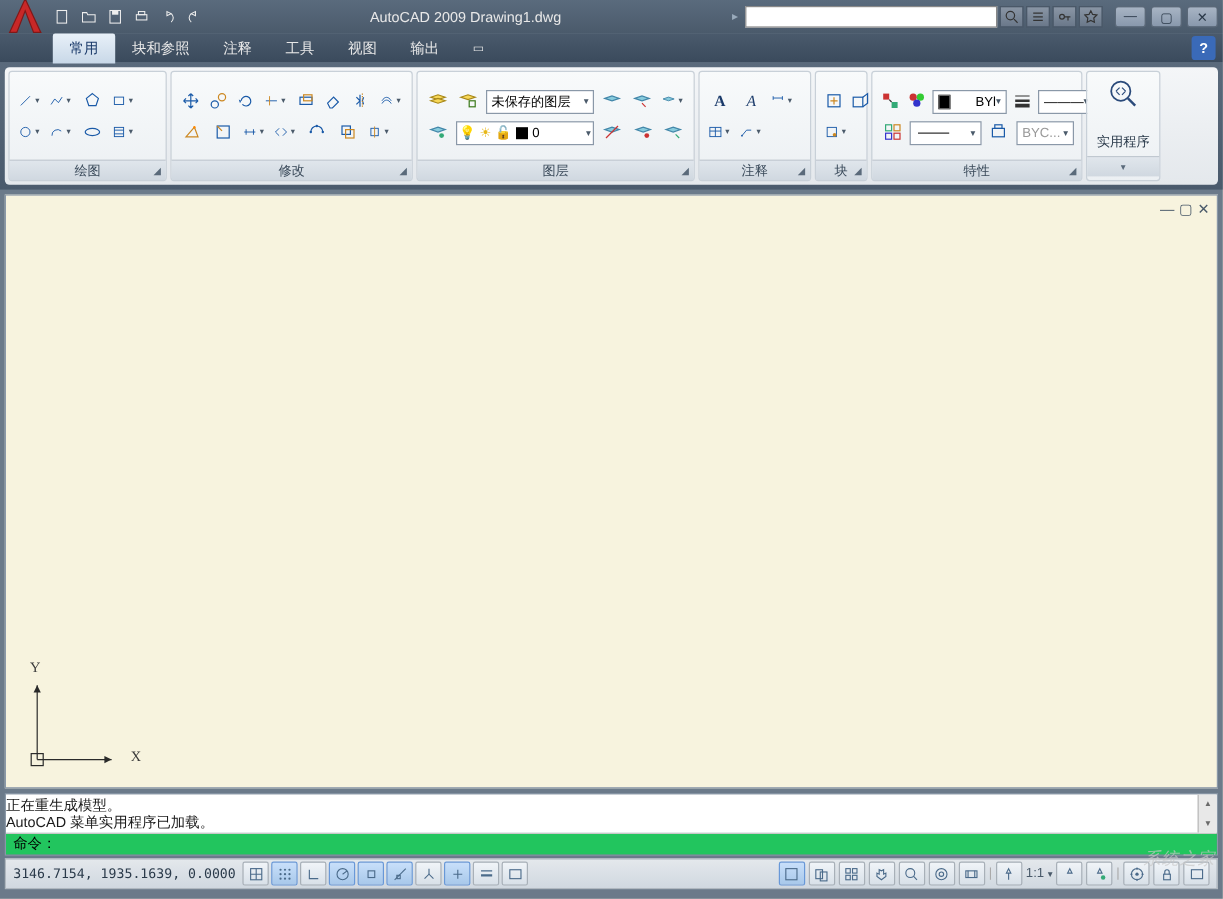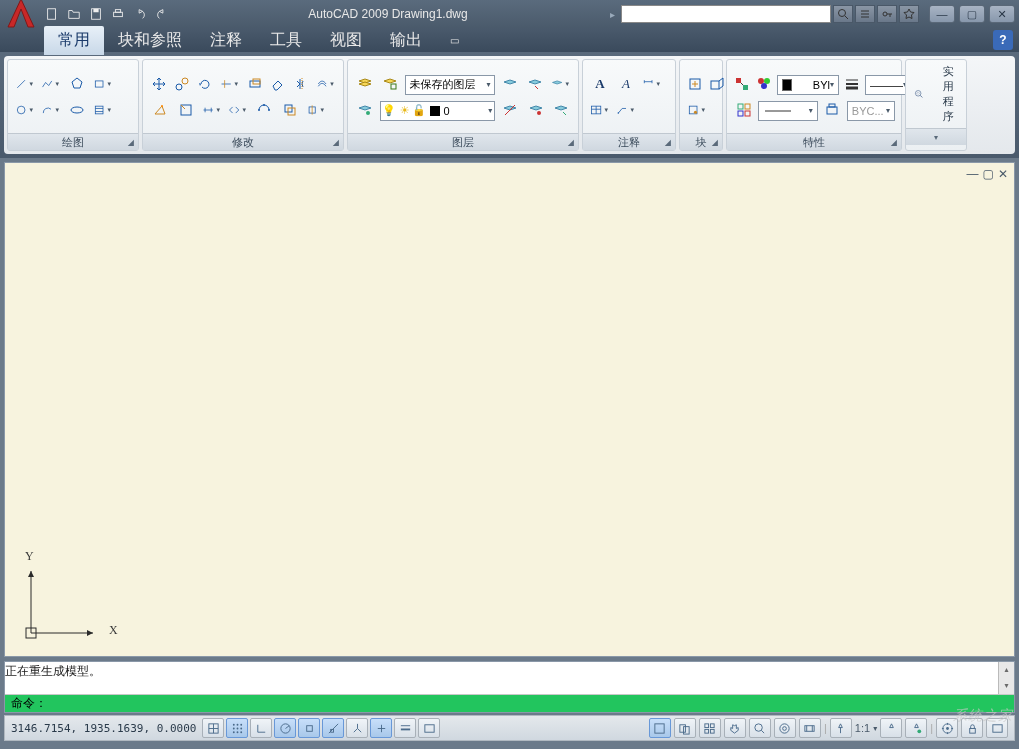--- a/index.html
+++ b/index.html
@@ -14,42 +14,42 @@
 .qat-btn svg { width:14px; height:14px; }
 .title-text { flex:1; text-align:center; font-size:12px; color:#e8e8e8; }
 .search-area { display:flex; align-items:center; gap:2px; }
 .search-input { width:210px; height:18px; border:1px solid #888; background:#fff; padding:0 4px; font-size:11px; }
 .sbtn { width:20px; height:18px; background:linear-gradient(#8a96a5,#6a788a); border:1px solid #4a5868; display:flex; align-items:center; justify-content:center; cursor:pointer; }
 .win-controls { display:flex; gap:4px; margin-left:10px; }
 .win-btn { width:26px; height:18px; background:linear-gradient(#a8b4c4,#8898ac); border:1px solid #5a6878; border-radius:3px; display:flex; align-items:center; justify-content:center; cursor:pointer; color:#2a3848; font-size:11px; }
 
 
 .menubar { height:24px; background:linear-gradient(#4a5a6c,#3a4a5c); display:flex; align-items:center; padding-left:44px; }
-.menu-item { padding:4px 14px; color:#e8e8e8; font-size:16px; cursor:pointer; }
+.menu-item { padding:4px 14px; color:#e8e8e8; font-size:12px; cursor:pointer; }
 .menu-item.active { background:linear-gradient(#e8f0f8,#c8d8e8); color:#1a3a6a; border-radius:2px 2px 0 0; }
 .menu-spacer { flex:1; }
 .help-btn { width:20px; height:20px; background:#3a6ab8; color:#fff; border-radius:3px; display:flex; align-items:center; justify-content:center; margin-right:6px; cursor:pointer; font-weight:bold; }
 
 
 .ribbon-wrap { padding:4px; background:linear-gradient(#5a6a7c,#4a5a6c); }
 .ribbon { height:98px; background:linear-gradient(#f4f6f8,#e4e8ec); border-radius:4px; display:flex; padding:3px; gap:3px; }
 .panel { background:linear-gradient(#f8fafb,#ecf0f3); border:1px solid #c8d0d8; border-radius:3px; display:flex; flex-direction:column; }
 .panel-body { flex:1; display:flex; flex-direction:column; justify-content:center; padding:4px 6px; gap:4px; }
 .panel-row { display:flex; gap:4px; align-items:flex-end; }
 .panel-title { height:17px; background:linear-gradient(#e0e6ec,#d0d8e0); border-top:1px solid #c0c8d0; display:flex; align-items:center; justify-content:center; font-size:11px; color:#3a4a5a; position:relative; }
 .panel-title .expand { position:absolute; right:4px; font-size:8px; color:#5a6a7a; }
 .tbtn { width:22px; height:22px; border:1px solid transparent; border-radius:2px; display:flex; align-items:center; justify-content:center; cursor:pointer; }
 .tbtn svg { width:16px; height:16px; }
 .dd { display:flex; align-items:center; }
 .dd-arrow { width:10px; font-size:7px; color:#4a5a6a; text-align:center; }
 .combo { height:20px; border:1px solid #8a98a8; background:#fff; display:flex; align-items:center; padding:0 4px; font-size:11px; }
 .combo .cbarrow { margin-left:auto; font-size:8px; color:#4a5a6a; }
 .layer-icons { display:flex; gap:1px; align-items:center; }
 .layer-icons span { width:14px; height:14px; display:inline-flex; align-items:center; justify-content:center; font-size:11px; }
-.pbig { display:flex; flex-direction:row; align-items:center; justify-content:center; padding:4px 8px; gap:19px; cursor:pointer; }
+.pbig { display:flex; flex-direction:column; align-items:center; justify-content:center; padding:4px 8px; gap:19px; cursor:pointer; }
 .pbig-label { font-size:11px; color:#2a3a4a; }
 
 
 .draw-wrap { position:relative; height:495px; background:#f7f3de; margin:4px; border:1px solid #8a98a8; }
 .draw-controls { position:absolute; top:4px; right:6px; display:flex; gap:4px; font-size:12px; color:#4a5a6a; }
 .draw-controls span { cursor:pointer; }
 .ucs { position:absolute; left:18px; bottom:12px; }
 .ucs-label { position:absolute; font-size:12px; color:#3a3a3a; font-family:serif; }
 
 
@@ -591,20 +591,21 @@
       <rect x="3" y="67" width="10" height="10" fill="none" stroke="#2a2a2a"></rect>
     </svg>
     <span class="ucs-label" style="left:2px;top:-12px">Y</span>
     <span class="ucs-label" style="left:86px;top:62px">X</span>
   </div>
 </div>
 
 <div class="cmd-area">
   <div class="cmd-hist">
     <div>正在重生成模型。</div>
+    <div>AutoCAD 菜单实用程序已加载。</div>
     <div class="cmd-scroll">
         <div>▴</div>
         <div>▾</div>
       </div>
   </div>
   <div class="cmd-line">
       <span>命令：</span>
     </div>
 </div>
 

